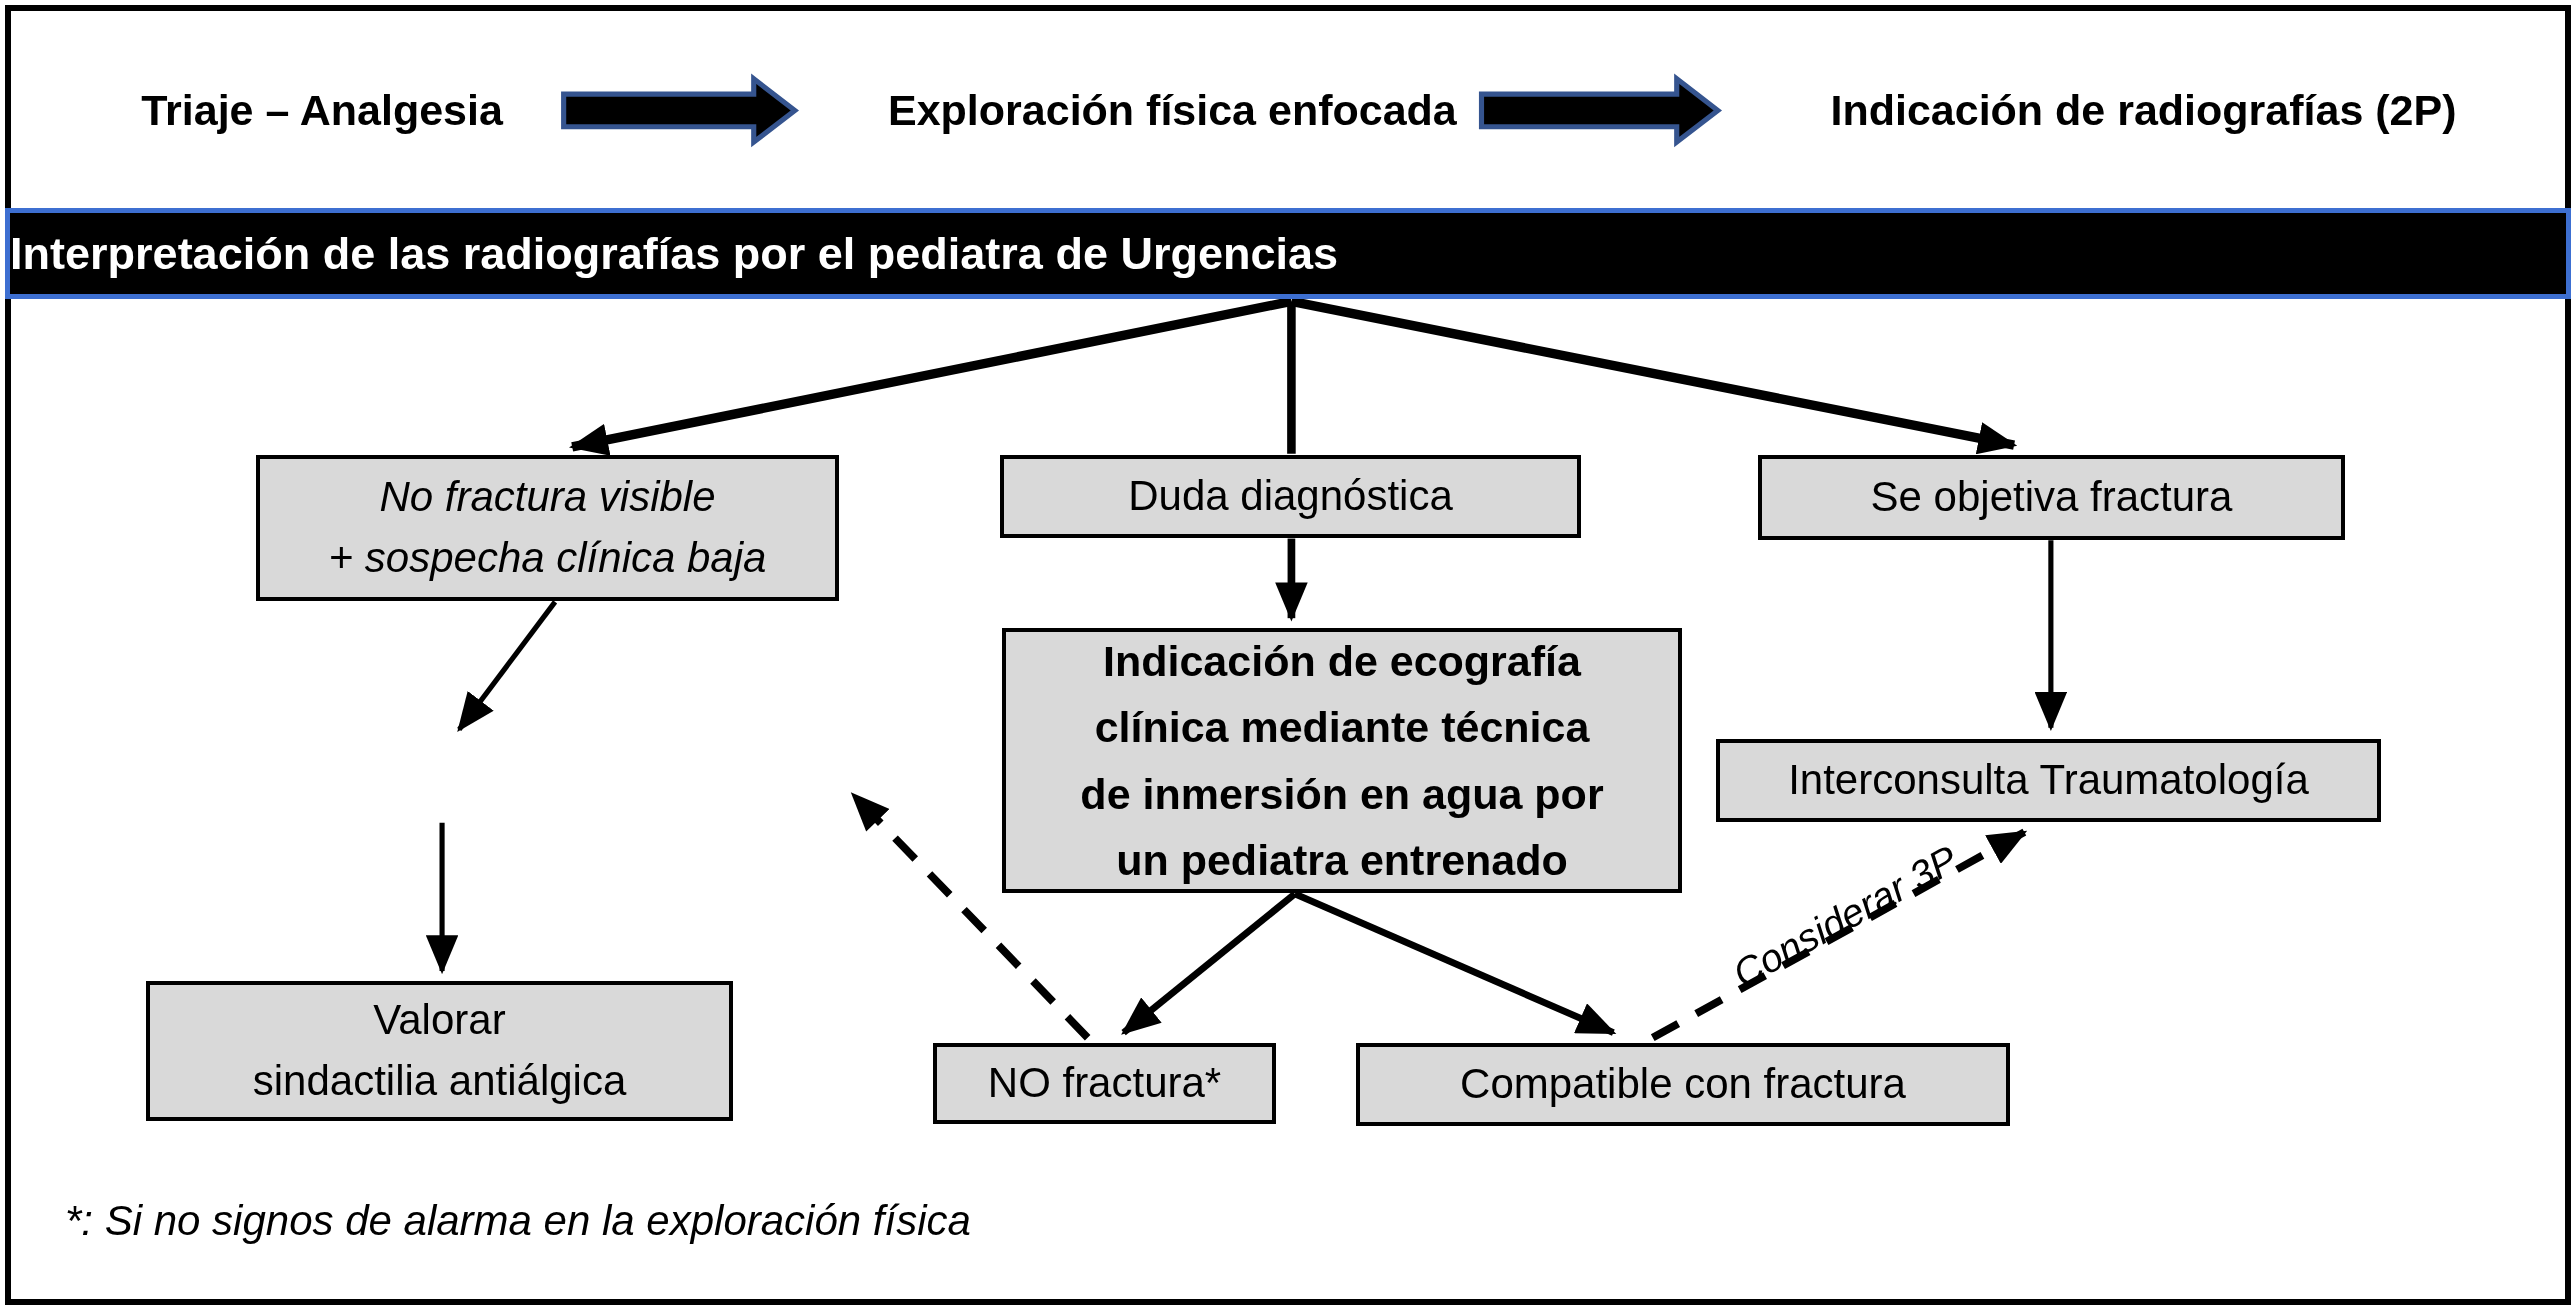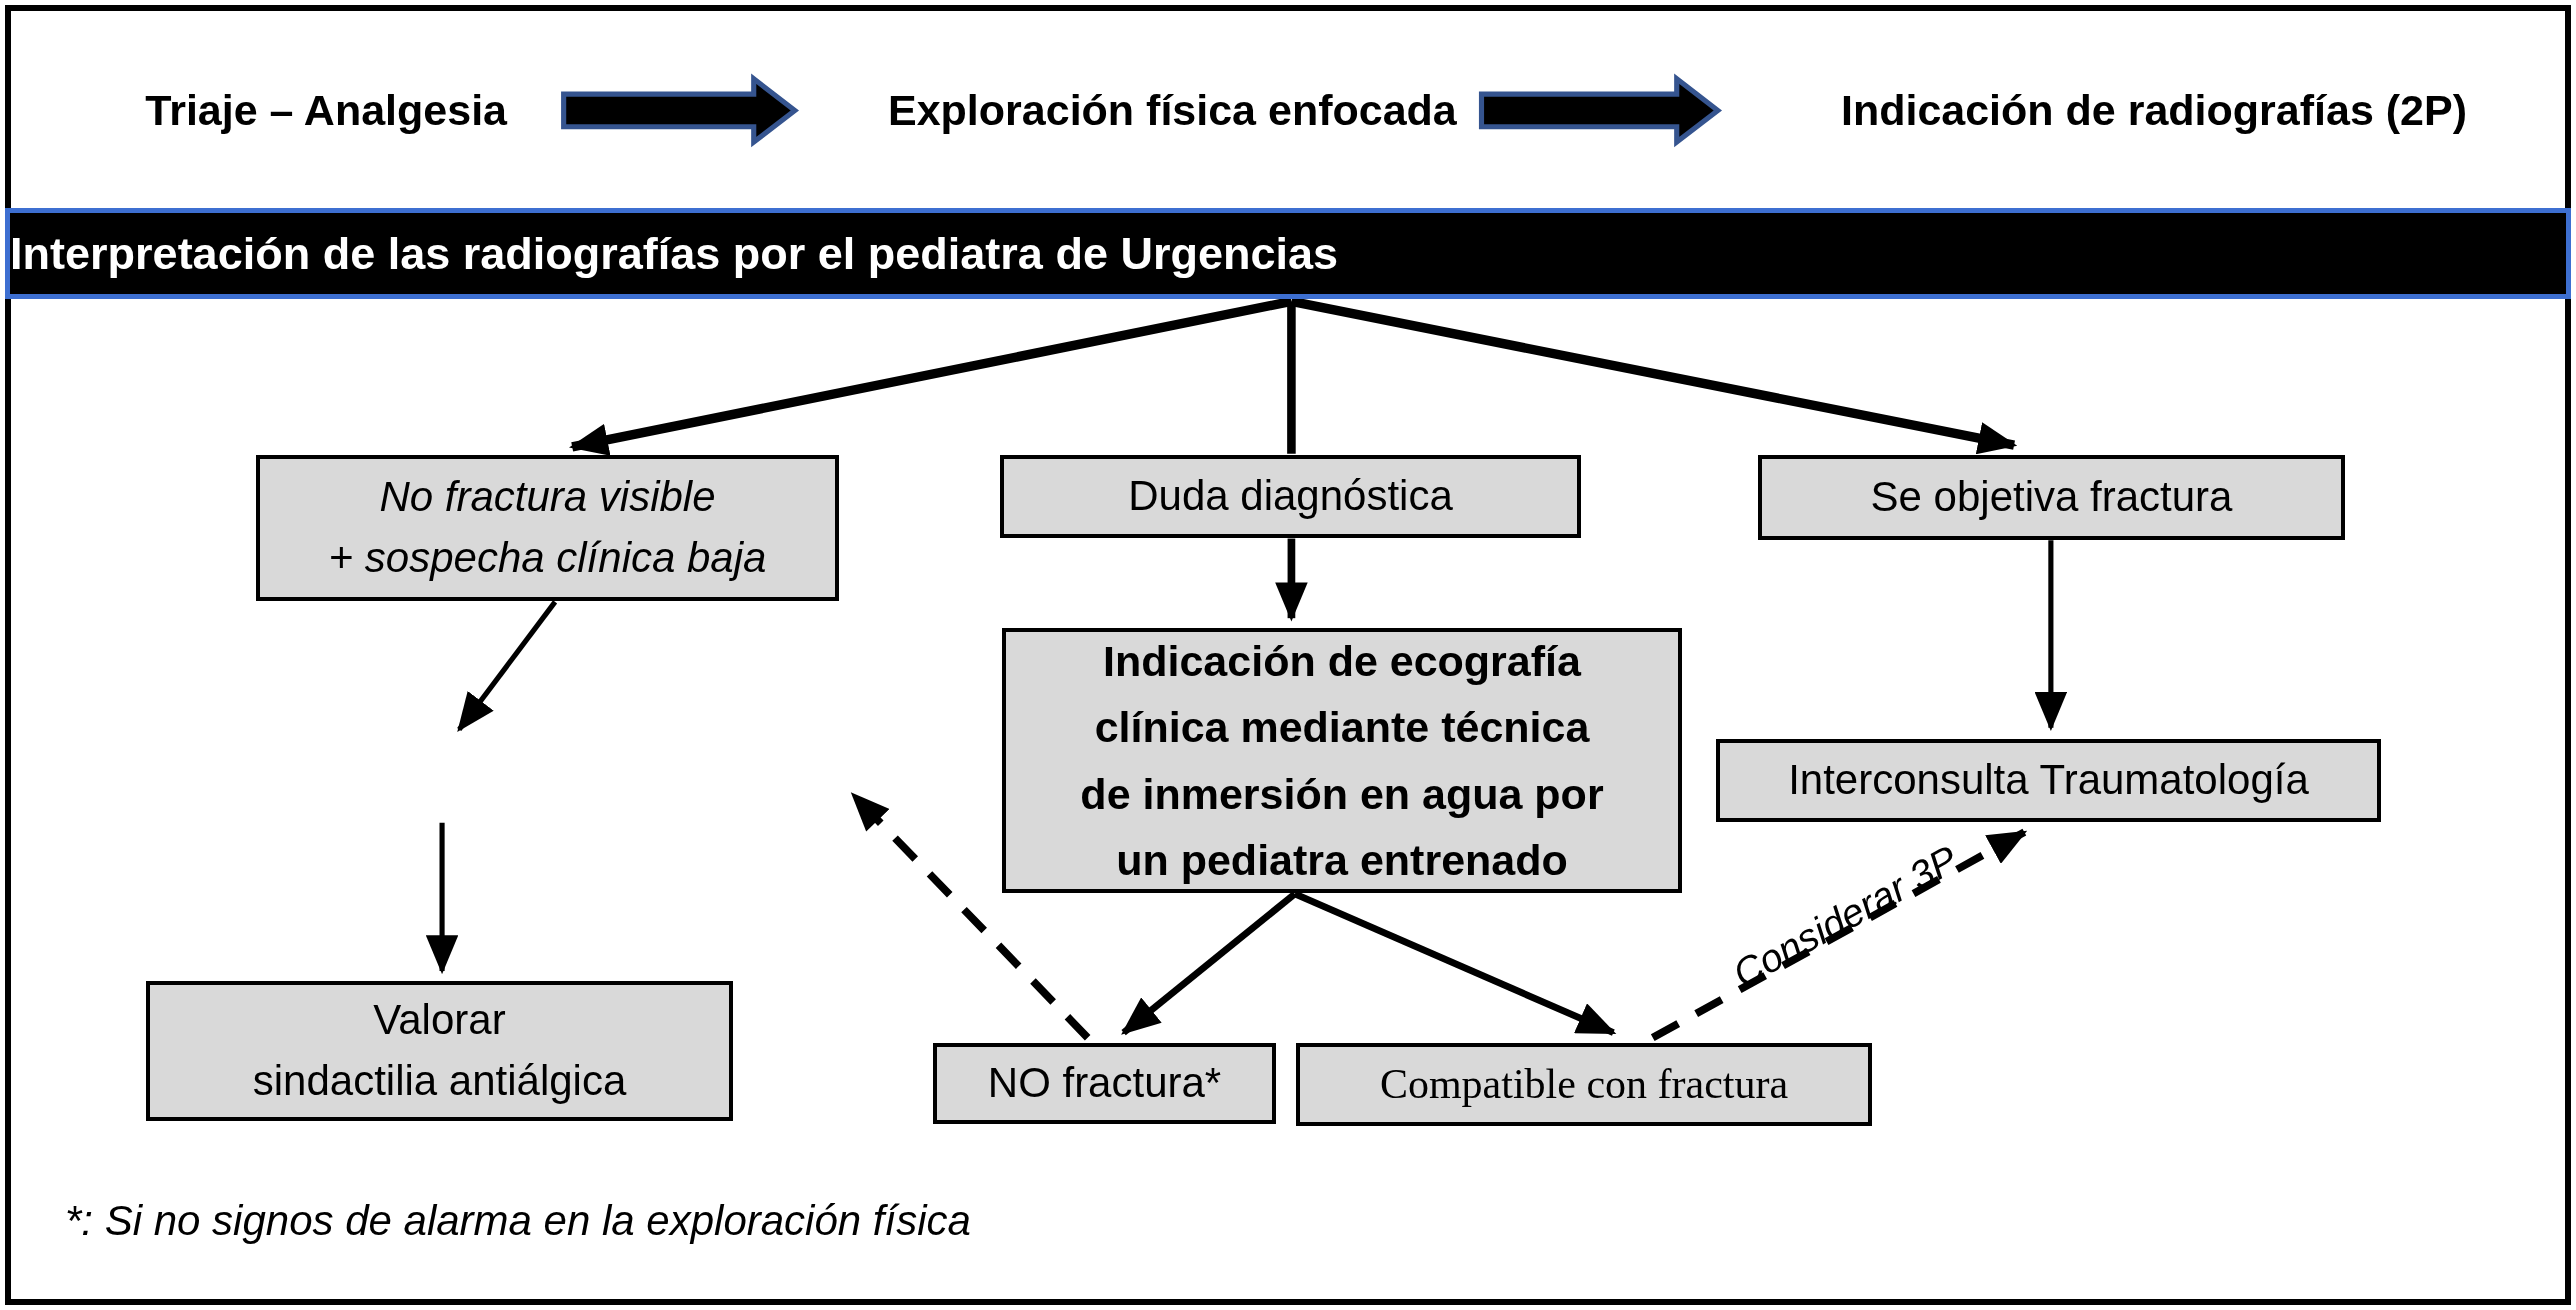--- a/index.html
+++ b/index.html
@@ -3,21 +3,21 @@
 <meta charset="utf-8">
 <style>
   html,body{margin:0;padding:0;background:#fff;}
   #canvas{
     position:relative;width:2576px;height:1310px;background:#ffffff;
     font-family:"Liberation Sans","DejaVu Sans",sans-serif;color:#000;overflow:hidden;
   }
   .frame{position:absolute;left:5.1px;top:5.1px;width:2566px;height:1300px;
     border:6.9px solid #000;box-sizing:border-box;z-index:1;}
   .toplabel{position:absolute;top:86px;font-size:43px;font-weight:bold;
-    text-align:right;white-space:nowrap;z-index:3;}
+    text-align:center;white-space:nowrap;z-index:3;}
   .banner{position:absolute;left:5.1px;top:208px;width:2566px;height:91px;
     background:#000;border:5.1px solid #3D6FD1;box-sizing:border-box;z-index:3;
     display:flex;align-items:center;justify-content:flex-start;
     color:#fff;font-size:45px;font-weight:bold;}
   svg.layer{position:absolute;left:0;top:0;z-index:2;}
   .box{position:absolute;background:#D9D9D9;border:4.3px solid #000;box-sizing:border-box;
     display:flex;align-items:center;justify-content:center;text-align:center;
     font-size:42px;line-height:1.45;white-space:pre-line;z-index:3;}
   .box.dark{background:#C9C9C9;}
   .box.bold{font-weight:bold;font-size:43px;line-height:1.54;}
@@ -81,20 +81,20 @@
 de inmersión en agua por
 un pediatra entrenado</div>
 
   <div class="box" style="left:1716px;top:739px;width:665px;height:83px;">Interconsulta Traumatología</div>
 
   <div class="box" style="left:933px;top:1043px;width:343px;height:81px;">NO fractura*</div>
 
   <div class="box" style="left:146px;top:981px;width:587px;height:140px;">Valorar
 sindactilia antiálgica</div>
 
-  <div class="box" style="left:1296px;top:1043px;width:576px;height:83px;font-family:Liberation Serif, serif;">Compatible con fractura</div>
+  <div class="box" style="left:1356px;top:1043px;width:654px;height:83px;">Compatible con fractura</div>
 
   <div class="rotlabel">Considerar 3P</div>
 
   <div class="footnote">*: Si no signos de alarma en la exploración física</div>
 
 </div>
 
 
 </body></html>

